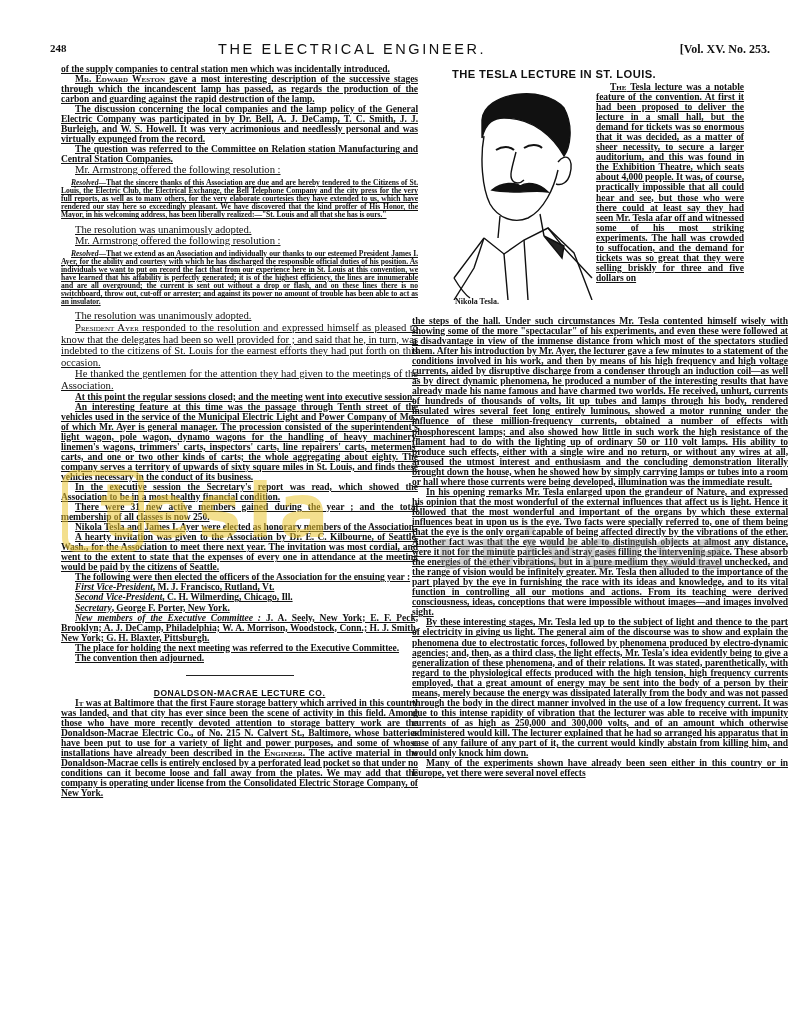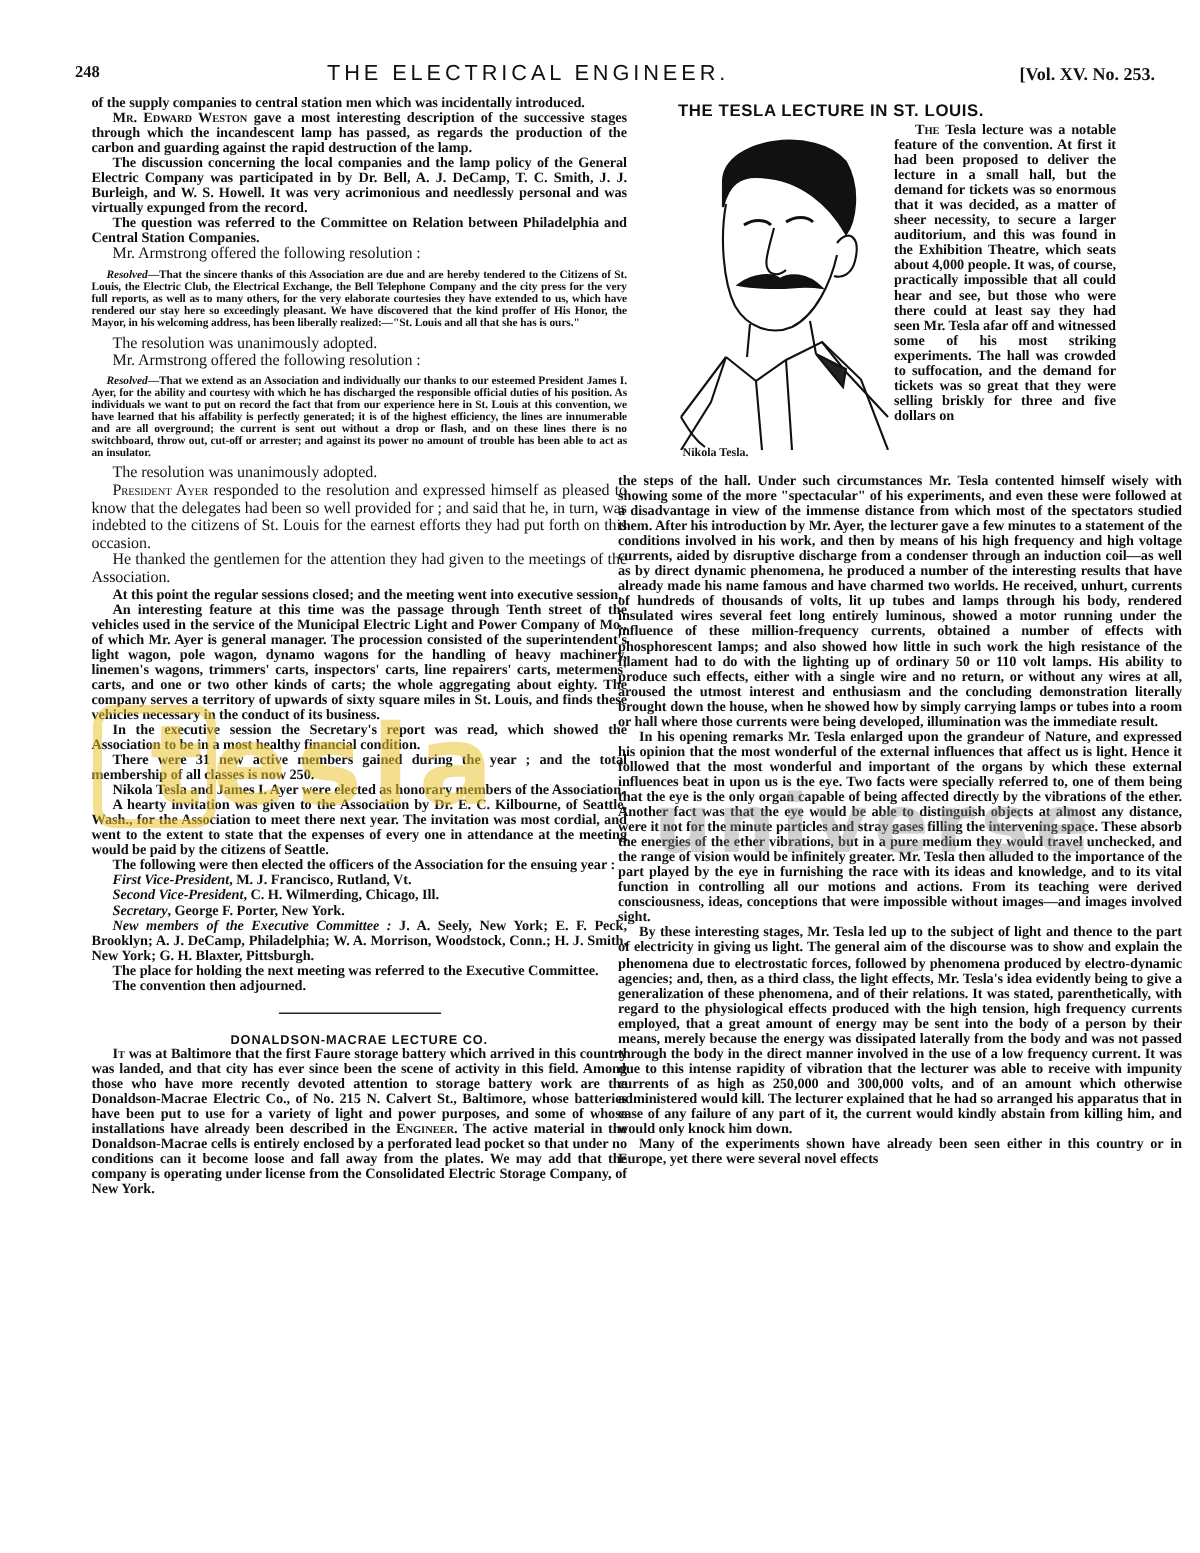--- a/index.html
+++ b/index.html
@@ -4,21 +4,21 @@
 <style>
   html, body { margin: 0; padding: 0; background: #ffffff; }
   body { width: 800px; height: 1035px; position: relative; overflow: hidden;
          font-family: "DejaVu Serif", "Liberation Serif", serif; color: #111; }
   .page { position: absolute; left: 0; top: 0; width: 676px; height: 1035px; }
   .header { position: absolute; top: 42px; left: 50px; width: 720px; height: 18px; }
   .pagenum { position: absolute; left: 0; top: 0; font-size: 11px; font-weight: bold; font-family: "Liberation Serif", serif; }
   .journal { position: absolute; left: 168px; top: -1px; font-size: 14.5px; letter-spacing: 2.6px; font-family: "Liberation Sans", sans-serif; }
   .volume { position: absolute; right: 0; top: 0; font-size: 12px; font-weight: bold; font-family: "Liberation Serif", serif; }
 
-  .col { position: absolute; font-family: "Liberation Serif", serif; font-size: 9.55px; line-height: 10.05px; text-align: justify; font-weight: bold; letter-spacing: -0.05px; }
+  .col { position: absolute; font-family: "Liberation Serif", serif; font-size: 9.55px; line-height: 10.05px; text-align: justify; font-weight: bold; letter-spacing: -0.05px; text-decoration: underline; }
   .left { left: 61px; top: 64px; width: 357px; }
   .right-wide { left: 412px; top: 316px; width: 376px; }
   .right-narrow { left: 596px; top: 82px; width: 148px; }
 
   .col p { margin: 0; text-indent: 14px; }
   .col p.noind { text-indent: 0; }
   .resolve { font-size: 7.6px; line-height: 8.1px; margin: 3px 0 4px 0 !important; text-indent: 10px !important; }
   .big { font-size: 10.7px; line-height: 11.6px; font-weight: normal; }
   .sc { font-variant: small-caps; }
   .it { font-style: italic; }
@@ -43,21 +43,21 @@
   <div class="header">
     <span class="pagenum">248</span>
     <span class="journal">THE ELECTRICAL ENGINEER.</span>
     <span class="volume">[Vol. XV. No. 253.</span>
   </div>
 
   <div class="col left">
     <p class="noind">of the supply companies to central station men which was incidentally introduced.</p>
     <p><span class="sc">Mr. Edward Weston</span><span> gave a most interesting description of the successive stages through which the incandescent lamp has passed, as regards the production of the carbon and guarding against the rapid destruction of the lamp.</span></p>
     <p>The discussion concerning the local companies and the lamp policy of the General Electric Company was participated in by Dr. Bell, A. J. DeCamp, T. C. Smith, J. J. Burleigh, and W. S. Howell. It was very acrimonious and needlessly personal and was virtually expunged from the record.</p>
-    <p>The question was referred to the Committee on Relation between Philadelphia and Central Station Companies.</p>
+    <p>The question was referred to the Committee on Relation station Manufacturing and Central Station Companies.</p>
     <p class="big">Mr. Armstrong offered the following resolution :</p>
     <p class="resolve"><span class="it">Resolved</span><span>—That the sincere thanks of this Association are due and are hereby tendered to the Citizens of St. Louis, the Electric Club, the Electrical Exchange, the Bell Telephone Company and the city press for the very full reports, as well as to many others, for the very elaborate courtesies they have extended to us, which have rendered our stay here so exceedingly pleasant. We have discovered that the kind proffer of His Honor, the Mayor, in his welcoming address, has been liberally realized:—"St. Louis and all that she has is ours."</span></p>
     <p class="big">The resolution was unanimously adopted.</p>
     <p class="big">Mr. Armstrong offered the following resolution :</p>
     <p class="resolve"><span class="it">Resolved</span><span>—That we extend as an Association and individually our thanks to our esteemed President James I. Ayer, for the ability and courtesy with which he has discharged the responsible official duties of his position. As individuals we want to put on record the fact that from our experience here in St. Louis at this convention, we have learned that his affability is perfectly generated; it is of the highest efficiency, the lines are innumerable and are all overground; the current is sent out without a drop or flash, and on these lines there is no switchboard, throw out, cut-off or arrester; and against its power no amount of trouble has been able to act as an insulator.</span></p>
     <p class="big">The resolution was unanimously adopted.</p>
     <p class="big"><span class="sc">President Ayer</span><span> responded to the resolution and expressed himself as pleased to know that the delegates had been so well provided for ; and said that he, in turn, was indebted to the citizens of St. Louis for the earnest efforts they had put forth on this occasion.</span></p>
     <p class="big">He thanked the gentlemen for the attention they had given to the meetings of the Association.</p>
     <p>At this point the regular sessions closed; and the meeting went into executive session.</p>
     <p>An interesting feature at this time was the passage through Tenth street of the vehicles used in the service of the Municipal Electric Light and Power Company of Mo., of which Mr. Ayer is general manager. The procession consisted of the superintendent's light wagon, pole wagon, dynamo wagons for the handling of heavy machinery, linemen's wagons, trimmers' carts, inspectors' carts, line repairers' carts, metermens' carts, and one or two other kinds of carts; the whole aggregating about eighty. The company serves a territory of upwards of sixty square miles in St. Louis, and finds these vehicles necessary in the conduct of its business.</p>

